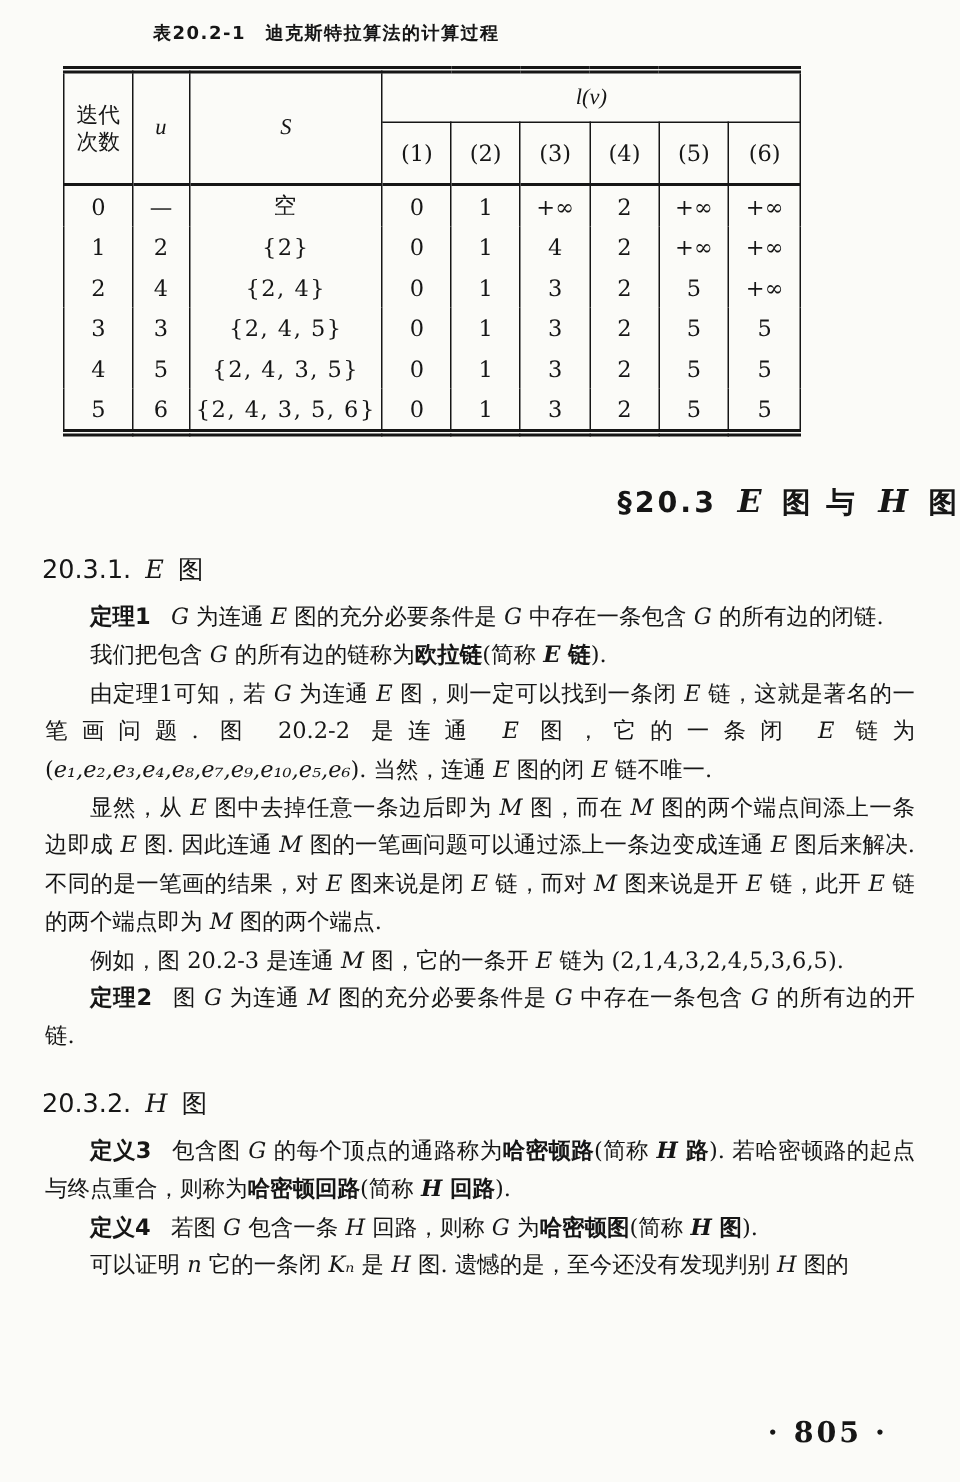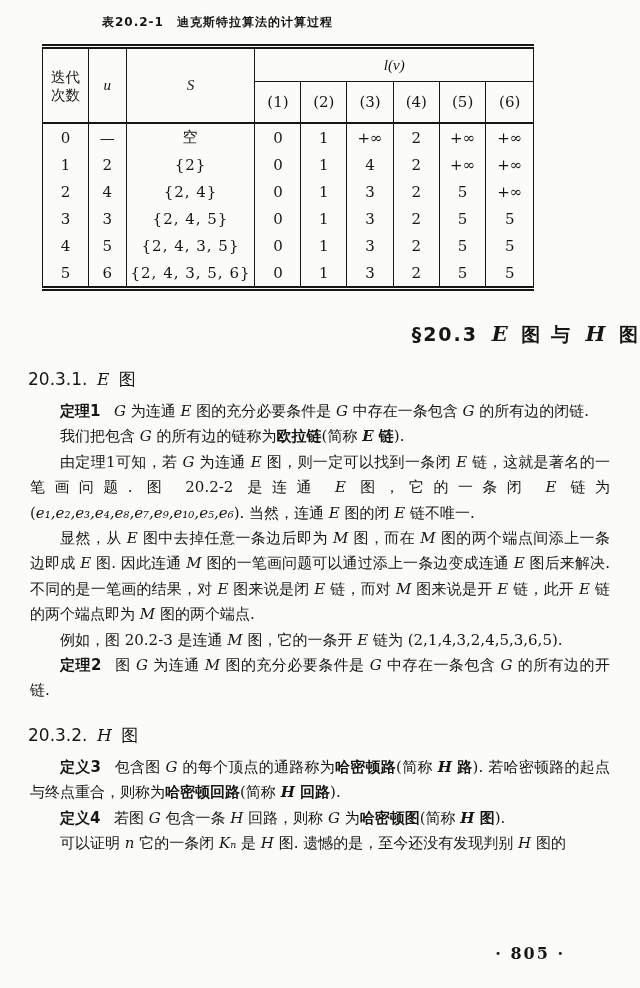--- a/index.html
+++ b/index.html
@@ -69,22 +69,22 @@
   }
   .plabel{
     font-family:"DejaVu Sans","Liberation Sans",sans-serif;
     font-weight:bold;margin-right:0.9em;
   }
   .b{font-family:"DejaVu Sans","Liberation Sans",sans-serif;font-weight:bold;}
   .i{font-style:italic;font-family:"DejaVu Serif",serif;}
   .bi{font-style:italic;font-weight:bold;font-family:"DejaVu Serif",serif;}
   
   .pagenum{
-    position:absolute;top:944px;right:75px;
-    font-size:16px;font-weight:bold;letter-spacing:2px;
+    position:absolute;top:944px;right:48px;
+    font-size:19px;font-weight:bold;letter-spacing:2px;
   }
 </style>
 </head>
 <body>
 
 <div class="page">
 
   <div class="caption">表20.2-1　迪克斯特拉算法的计算过程</div>
 
   <table>

